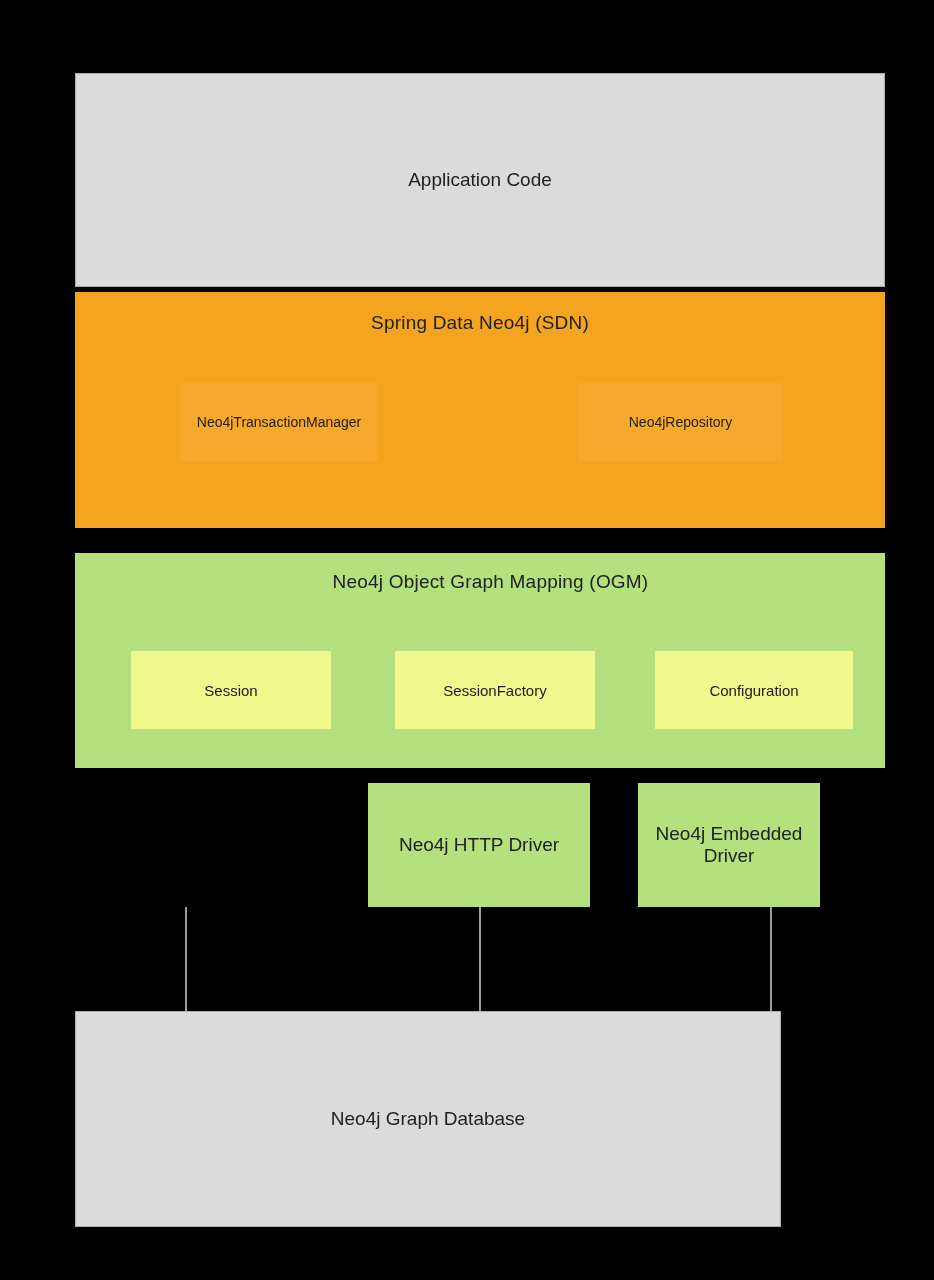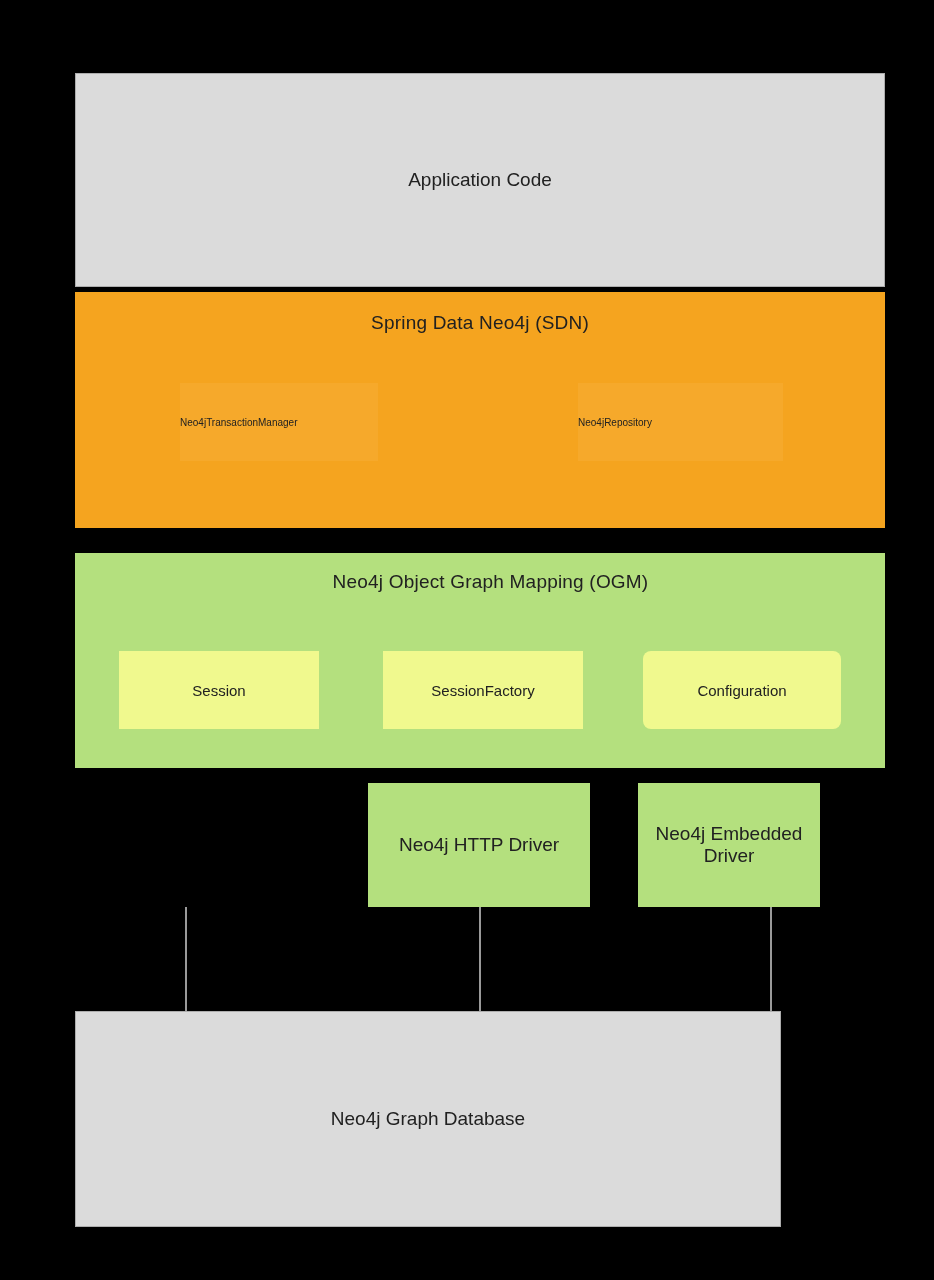--- a/index.html
+++ b/index.html
@@ -46,41 +46,41 @@
   
   .sdn-box {
     left: 75px; top: 292px; width: 810px; height: 236px;
     background: var(--orange, #f5a41f);
   }
   .sdn-title { top: 20px; }
   .sdn-inner {
     position: absolute;
     top: 91px; height: 78px;
     background: var(--orange_inner, #f6a92b);
-    display: flex; align-items: center; 
-    font-size: 10px; color: var(--text, #212121);
+    display: flex; align-items: center; justify-content: center;
+    font-size: 14px; color: var(--text, #212121);
   }
   .sdn-inner.tm   { left: 105px; width: 198px; }
   .sdn-inner.repo { left: 503px; width: 205px; }
   
   .ogm-box {
     left: 75px; top: 553px; width: 810px; height: 215px;
     background: var(--green, #b4e07e);
   }
   .ogm-title { top: 18px; margin-left: 21px; }
   .ogm-inner {
     position: absolute;
     top: 98px; height: 78px;
     background: var(--yellow, #f0f98e);
     display: flex; align-items: center; justify-content: center;
-    font-size: 15px; color: var(--text, #212121);
+    font-size: 15px; color: var(--text, #212121); margin-left: 12px;
   }
   .ogm-inner.session  { left: 44px;  width: 200px; }
   .ogm-inner.factory  { left: 308px; width: 200px; }
-  .ogm-inner.config   { left: 568px; width: 198px; border-radius: 8px; }
+  .ogm-inner.config   { left: 568px; width: 198px; }
   
   .driver {
     top: 783px; height: 124px;
     background: var(--green, #b4e07e);
     font-size: 19px; font-weight: 500; color: var(--text, #212121);
   }
   .driver.bolt     { left: 75px;  width: 223px; }
   .driver.http     { left: 368px; width: 222px; }
   .driver.embedded { left: 638px; width: 182px; }
   

